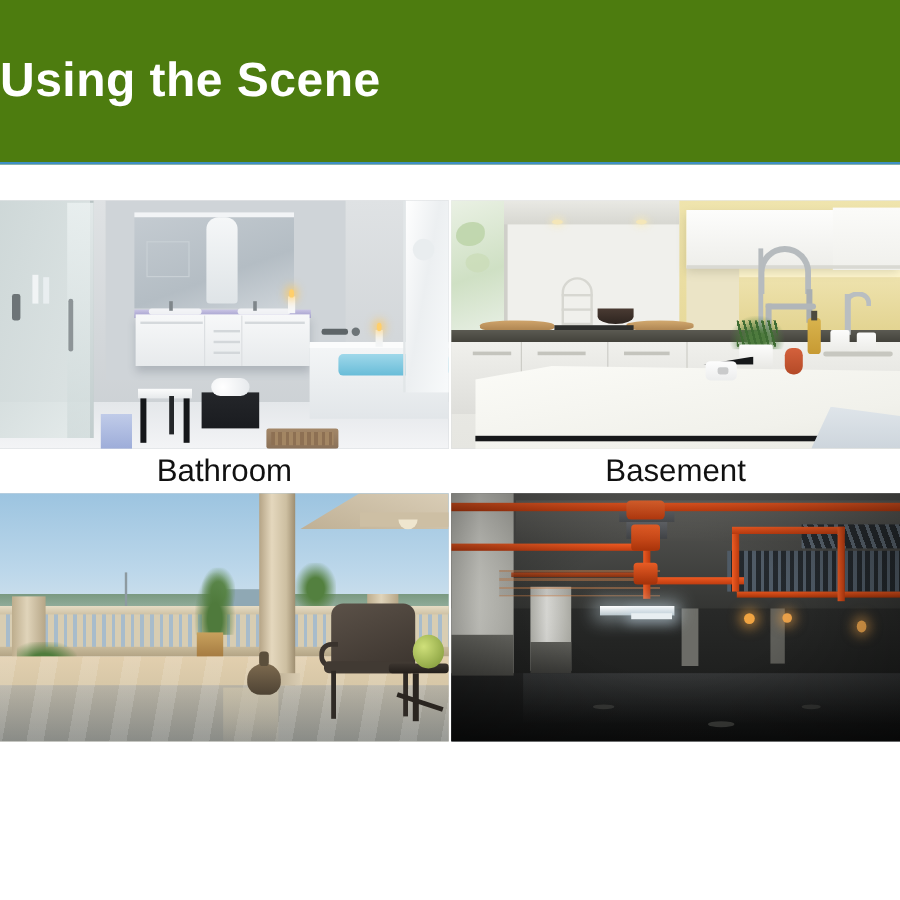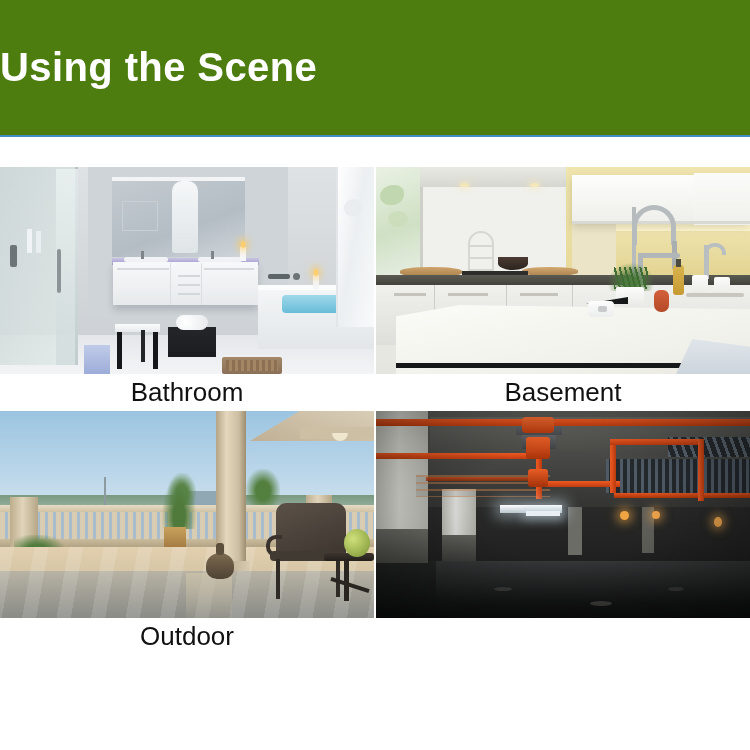--- a/index.html
+++ b/index.html
@@ -523,21 +523,20 @@
         <div class="out-chair-s"></div>
         <div class="out-chair-l1"></div>
         <div class="out-chair-l2"></div>
         <div class="out-table"></div>
         <div class="out-tableleg"></div>
         <div class="out-tableleg2"></div>
         <div class="out-globe"></div>
         <div class="out-orn"></div>
         <div class="out-orn2"></div>
       </div>
-      <div class="caption">Outdoor</div>
     </div>
 
     <div class="card right row2">
       <div class="photo">
         <div class="bas-bg"></div>
         <div class="bas-ceil"></div>
         <div class="bas-ceilslab"></div>
         <div class="bas-floor"></div>
         <div class="bas-floorwet"></div>
         <div class="bas-col3"></div>

